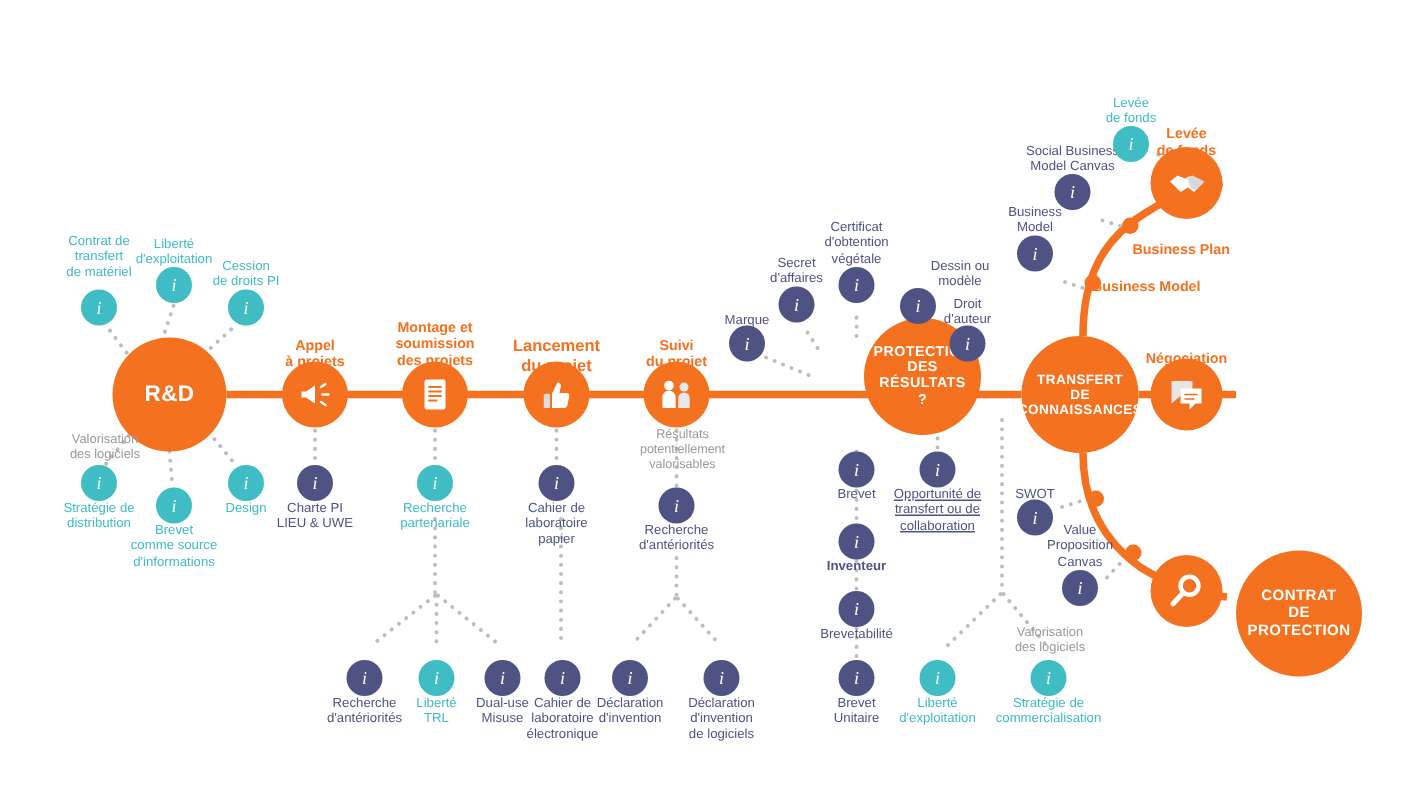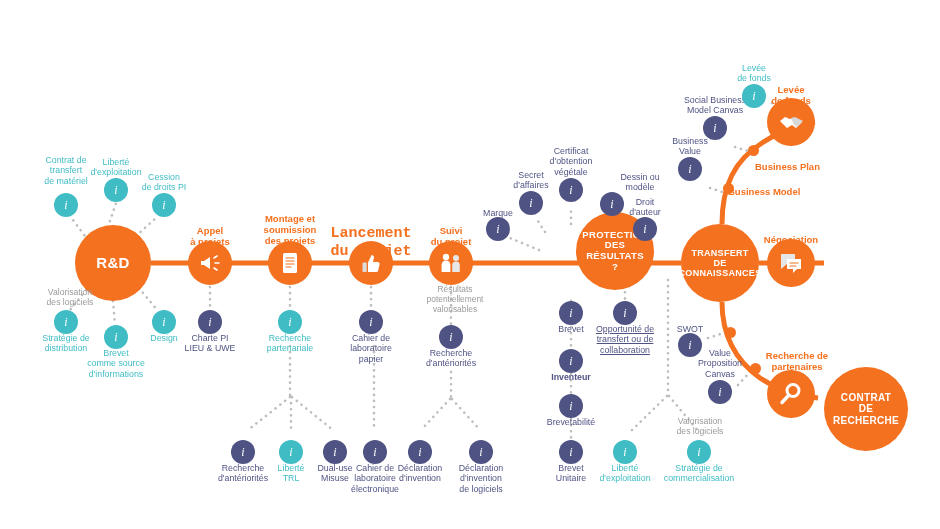--- a/index.html
+++ b/index.html
@@ -108,21 +108,21 @@
 
   <div class="node big" style="left:681px;top:224px;width:78px;height:78px;font-size:9px;white-space:pre-line;">
     <span>TRANSFERT
 DE
 CONNAISSANCES</span>
   </div>
 
   <div class="node big" style="left:824px;top:367px;width:84px;height:84px;font-size:10px;white-space:pre-line;">
     <span>CONTRAT
 DE
-RECHERCHE</span>
+PROTECTION</span>
   </div>
 
   <div class="node stage-icon" style="left:188px;top:241px;width:44px;height:44px;">
     <svg class="icon-svg" width="24" height="24" viewBox="0 0 24 24">
       <path fill="#fff" d="M3 10v4h3l6 4V6L6 10H3z"></path>
       <path stroke="#fff" stroke-width="1.6" stroke-linecap="round" d="M16 7l3-2 M17 12h4 M16 17l3 2"></path>
     </svg>
   </div>
 
   <div class="node stage-icon" style="left:268px;top:241px;width:44px;height:44px;">
@@ -181,30 +181,28 @@
   <div class="jnt" style="left:748px;top:145px;"></div>
   <div class="jnt" style="left:723px;top:183px;"></div>
   <div class="jnt" style="left:725px;top:327px;"></div>
   <div class="jnt" style="left:750px;top:363px;"></div>
 
   <div class="lbl orange" style="left:170px;top:225px;width:80px;font-size:9.5px;">Appel
 à projets</div>
   <div class="lbl orange" style="left:248px;top:213px;width:84px;font-size:9.5px;">Montage et
 soumission
 des projets</div>
-  <div class="lbl orange" style="left:329px;top:225px;width:84px;font-size:15px;font-family:Liberation Mono, monospace;">Lancement
+  <div class="lbl orange" style="left:329px;top:225px;width:84px;font-size:11px;">Lancement
 du projet</div>
   <div class="lbl orange" style="left:411px;top:225px;width:80px;font-size:9.5px;">Suivi
 du projet</div>
 
   <div class="lbl orange" style="left:751px;top:84px;width:80px;font-size:9.5px;">Levée
 de fonds</div>
   <div class="lbl orange" style="left:751px;top:234px;width:80px;font-size:9.5px;">Négociation</div>
-  <div class="lbl orange" style="left:751px;top:350px;width:92px;font-size:9.5px;">Recherche de
-partenaires</div>
 
   <div class="lbl orange" style="left:755px;top:161px;width:96px;font-size:9.5px;text-align:left;">Business Plan</div>
   <div class="lbl orange" style="left:728px;top:186px;width:110px;font-size:9.5px;text-align:left;">Business Model</div>
 
   <div class="lbl grey" style="left:26px;top:287px;width:88px;font-size:8.6px;">Valorisation
 des logiciels</div>
   <div class="lbl grey" style="left:409px;top:285px;width:92px;font-size:8.4px;">Résultats
 potentiellement
 valorisables</div>
   <div class="lbl grey" style="left:655px;top:416px;width:90px;font-size:8.6px;">Valorisation
@@ -298,21 +296,21 @@
       <div class="lbl teal" style="left: 647px; top: 463px; width: 104px; font-size: 8.8px;">Stratégie de
 commercialisation</div>
       <div class="node badge" style="left: 678px; top: 333px; width: 24px; height: 24px; font-size: 12px;">i</div>
       <div class="lbl navy" style="left: 638px; top: 324px; width: 104px; font-size: 8.8px;">SWOT</div>
       <div class="node badge" style="left: 708px; top: 380px; width: 24px; height: 24px; font-size: 12px;">i</div>
       <div class="lbl navy" style="left: 668px; top: 348px; width: 104px; font-size: 8.8px;">Value
 Proposition
 Canvas</div>
       <div class="node badge" style="left: 678px; top: 157px; width: 24px; height: 24px; font-size: 12px;">i</div>
       <div class="lbl navy" style="left: 638px; top: 136px; width: 104px; font-size: 8.8px;">Business
-Value</div>
+Model</div>
       <div class="node badge" style="left: 703px; top: 116px; width: 24px; height: 24px; font-size: 12px;">i</div>
       <div class="lbl navy" style="left: 663px; top: 95px; width: 104px; font-size: 8.8px;">Social Business
 Model Canvas</div>
       <div class="node badge teal" style="left: 742px; top: 84px; width: 24px; height: 24px; font-size: 12px;">i</div>
       <div class="lbl teal" style="left: 702px; top: 63px; width: 104px; font-size: 8.8px;">Levée
 de fonds</div>
     </div>
 
 </div>
 

